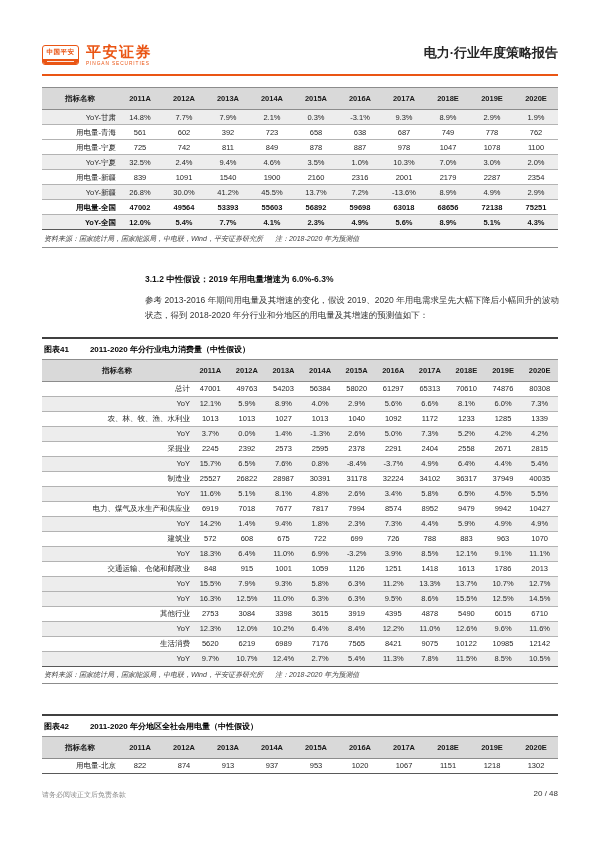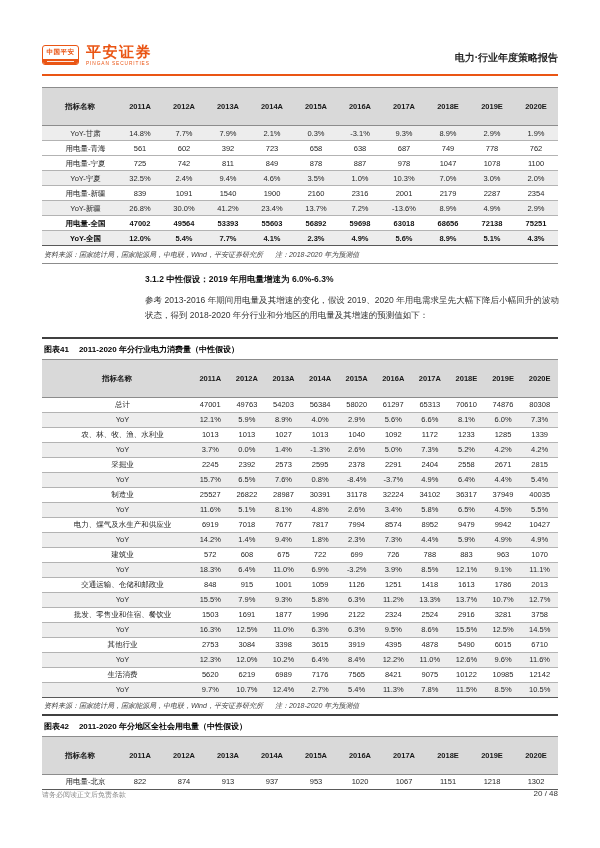--- a/index.html
+++ b/index.html
@@ -9,47 +9,47 @@
 
   
   .header{position:absolute;left:42px;right:42px;top:44px;display:flex;justify-content:space-between;align-items:flex-start}
   .logo{display:flex;align-items:center;gap:7px}
   .badge{width:37px;height:20px;border:1.5px solid var(--brand);border-radius:3px;overflow:hidden;display:flex;flex-direction:column;background:#fff}
   .badge-top{flex:1;display:flex;align-items:center;justify-content:center;color:var(--brand);font-size:6.5px;font-weight:bold;letter-spacing:.5px;white-space:nowrap}
   .badge-bottom{height:5px;background:var(--brand);position:relative}
   .badge-bottom::after{content:"";position:absolute;left:4px;right:4px;top:2px;height:1px;background:rgba(255,255,255,.85)}
   .logo-name{font-size:15px;font-weight:bold;color:var(--brand);letter-spacing:1.5px;line-height:15px}
   .logo-sub{font-size:4.8px;color:var(--brand);letter-spacing:.9px;margin-top:2px}
-  .report-title{font-size:10px;font-weight:bold;color:#262626;margin-top:7px}
+  .report-title{font-size:13px;font-weight:bold;color:#262626;}
   .orange-rule{position:absolute;left:42px;right:42px;top:74px;height:2px;background:var(--brand)}
 
   
   .block{position:absolute;left:42px;width:516px}
   #t1-block{top:87px}
   #c41-block{top:337px}
   #c42-block{top:714px}
 
   
   .tbl{width:100%;border-collapse:collapse;table-layout:fixed;font-size:7.5px;border-top:1px solid #8c8c8c;border-bottom:1.5px solid #595959}
-  .tbl th{background:#d9d9d9;font-weight:bold;text-align:center;padding:14px 2px;line-height:9px;border-bottom:1px solid #8c8c8c;color:#1a1a1a}
+  .tbl th{background:#d9d9d9;font-weight:bold;text-align:center;padding:6px 2px;line-height:9px;border-bottom:1px solid #8c8c8c;color:#1a1a1a}
   .tbl td{text-align:center;padding:2.5px 2px;line-height:9px;color:#262626;overflow:hidden;white-space:nowrap}
   .tbl tbody tr{border-top:1px solid #b3b3b3}
   .tbl tbody tr:first-child{border-top:none}
-  .tbl td.first{text-align:center;padding-left:13px}
+  .tbl td.first{text-align:right;padding-left:13px}
   .tbl th.first{text-align:center}
   .tbl tr.shaded{background:#ededed}
   .tbl tr.boldrow td{font-weight:bold;color:#111}
   .label-narrow th.first{width:76px}
   .label-wide th.first{width:150px}
 
   .source-line{border-bottom:1px solid #8c8c8c;font-style:italic;font-size:7px;color:#404040;padding:3.5px 2px 3px;white-space:nowrap}
   .source-line .note-gap{display:inline-block;width:12px}
 
   .chart-head{border-top:2px solid #404040;padding:4.5px 2px 4px;font-size:8px;font-weight:bold;color:#000;display:flex}
-  .chart-head .chart-label{margin-right:10px;white-space:nowrap}
+  .chart-head .chart-label{margin-right:21px;white-space:nowrap}
 
   
   .sec-heading{position:absolute;left:145px;top:274px;font-size:8.5px;font-weight:bold;color:#141414}
   .sec-para{position:absolute;left:145px;top:293px;width:414px;font-size:8.5px;line-height:15px;color:#333;text-align:justify}
 
   
   .footer-disclaimer{position:absolute;left:42px;top:790px;font-size:7px;color:#8c8c8c}
   .footer-page{position:absolute;right:42px;top:789px;font-size:8px;color:#333}
 </style>
 </head>
@@ -153,21 +153,21 @@
             <td>2001</td>
             <td>2179</td>
             <td>2287</td>
             <td>2354</td>
           </tr>
           <tr class="shaded">
             <td class="first">YoY-新疆</td>
             <td>26.8%</td>
             <td>30.0%</td>
             <td>41.2%</td>
-            <td>23.4%</td>
+            <td>45.5%</td>
             <td>13.7%</td>
             <td>7.2%</td>
             <td>-13.6%</td>
             <td>8.9%</td>
             <td>4.9%</td>
             <td>2.9%</td>
           </tr>
           <tr class="boldrow">
             <td class="first">用电量-全国</td>
             <td>47002</td>
@@ -401,33 +401,20 @@
             <td>7.9%</td>
             <td>9.3%</td>
             <td>5.8%</td>
             <td>6.3%</td>
             <td>11.2%</td>
             <td>13.3%</td>
             <td>13.7%</td>
             <td>10.7%</td>
             <td>12.7%</td>
           </tr>
-          <tr>
-            <td class="first">批发、零售业和住宿、餐饮业</td>
-            <td>1503</td>
-            <td>1691</td>
-            <td>1877</td>
-            <td>1996</td>
-            <td>2122</td>
-            <td>2324</td>
-            <td>2524</td>
-            <td>2916</td>
-            <td>3281</td>
-            <td>3758</td>
-          </tr>
           <tr class="shaded">
             <td class="first">YoY</td>
             <td>16.3%</td>
             <td>12.5%</td>
             <td>11.0%</td>
             <td>6.3%</td>
             <td>6.3%</td>
             <td>9.5%</td>
             <td>8.6%</td>
             <td>15.5%</td>

